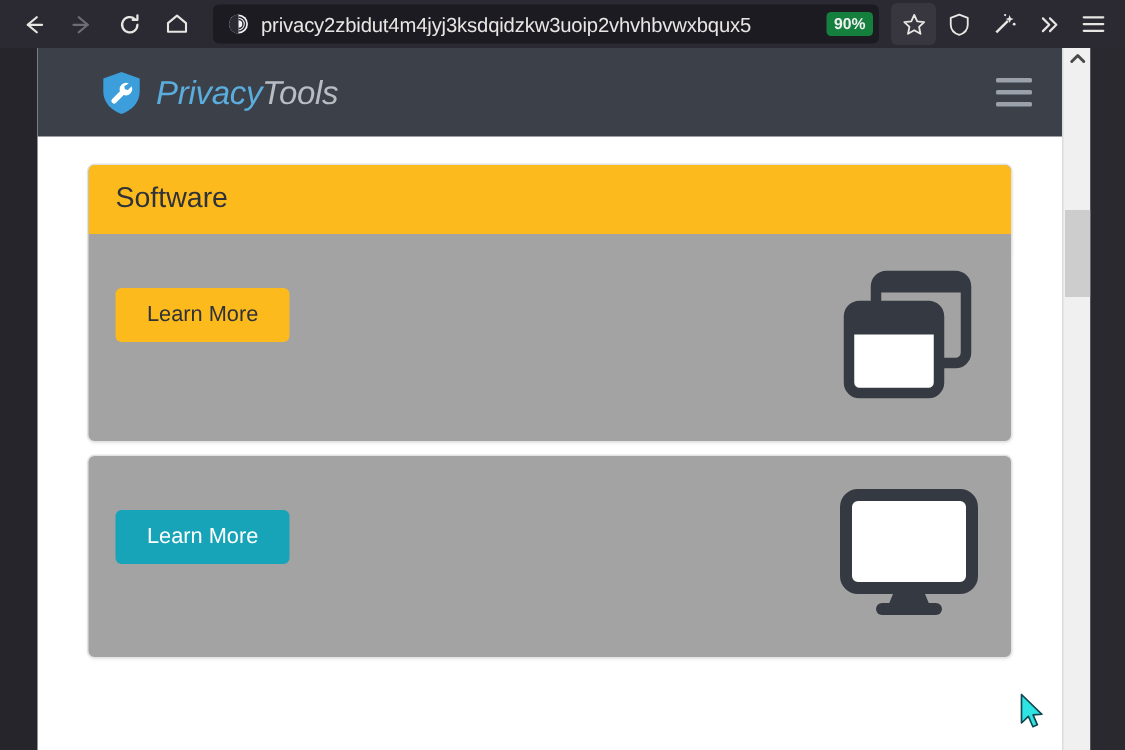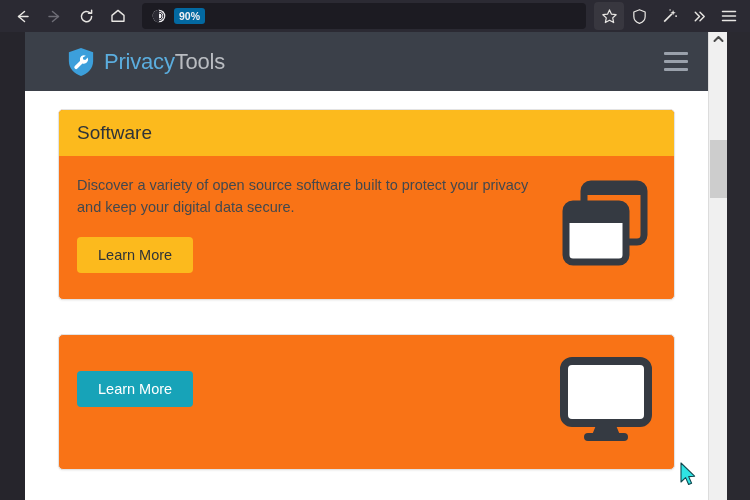--- a/index.html
+++ b/index.html
@@ -54,21 +54,21 @@
   .url-text {
     flex: 1 1 auto;
     color: #e8e6e3;
     font-size: 13.5px;
     white-space: nowrap;
     overflow: hidden;
     letter-spacing: -0.1px;
   }
   .zoom-badge {
     flex: 0 0 auto;
-    background: #0369a1;
+    background: #15803d;
     color: #f0f0f2;
     font-size: 10.5px;
     font-weight: bold;
     border-radius: 3px;
     padding: 2px 5px;
     margin-left: 0;
   }
 
   .toolbar-right {
     display: flex;
@@ -113,20 +113,21 @@
     height: 59px;
     background: #3b4049;
     display: flex;
     align-items: center;
     padding: 0 20px 0 42px;
   }
   .brand {
     display: flex;
     align-items: center;
     gap: 9px;
+    font-style: italic;
   }
   .brand-logo { width: 28px; height: 30px; display: block; }
   .brand-text {
     font-size: 22px;
     letter-spacing: -0.2px;
   }
   .brand-privacy { color: #5badde; }
   .brand-tools { color: #b9bcc1; }
 
   .nav-toggle {
@@ -143,25 +144,25 @@
     height: 3px;
     background: #9aa1ab;
     border-radius: 1px;
   }
 
   
   .card-area {
     padding: 18px 33px 0 33px;
   }
   .card {
-    background: #f97316;
+    background: #a3a3a3;
     border: 1px solid #e3e3e3;
     border-radius: 5px;
     box-shadow: 0 1px 2px rgba(0,0,0,0.06);
-    margin-bottom: 34px;
+    margin-bottom: 8px;
     overflow: hidden;
   }
   .card-head {
     padding: 12px 18px;
     font-size: 19px;
   }
   .card-head.amber { background: #fcba1d; color: #2f3338; }
   .card-head.teal  { background: #17a3b8; color: #ffffff; }
 
   .card-body {
@@ -270,20 +271,21 @@
 
   <div class="urlbar">
     <span class="url-shield">
       <svg width="14" height="14" viewBox="0 0 14 14">
         <circle cx="7" cy="7" r="6.3" fill="#f3f2f5"></circle>
         <path d="M7 0.7 a6.3 6.3 0 0 0 0 12.6 Z" fill="#2b2a33"></path>
         <path d="M7 2.3 a4.7 4.7 0 0 1 0 9.4" fill="none" stroke="#2b2a33" stroke-width="1"></path>
         <path d="M7 4 a3 3 0 0 1 0 6" fill="none" stroke="#2b2a33" stroke-width="1"></path>
       </svg>
     </span>
+    <span class="url-text" title="privacy2zbidut4m4jyj3ksdqidzkw3uoip2vhvhbvwxbqux5">privacy2zbidut4m4jyj3ksdqidzkw3uoip2vhvhbvwxbqux5</span>
     <span class="zoom-badge">90%</span>
   </div>
 
   <div class="toolbar-right">
     <div class="tb-icon star-bg" title="Bookmark">
       <svg width="17" height="17" viewBox="0 0 18 18">
         <path d="M9 2 L11.1 6.6 L16 7.1 L12.4 10.5 L13.4 15.4 L9 12.9 L4.6 15.4 L5.6 10.5 L2 7.1 L6.9 6.6 Z" fill="none" stroke="#e8e6e3" stroke-width="1.3" stroke-linejoin="round"></path>
       </svg>
     </div>
     <div class="tb-icon" title="Tracking protection">
@@ -335,21 +337,20 @@
         <span></span>
       </div>
     </div>
 
     <div class="card-area">
 
       <div class="card">
         <div class="card-head amber">Software</div>
         <div class="card-body">
           <div class="card-copy">
-            <div class="card-desc">Discover a variety of open source software built to protect your privacy and keep your digital data secure.</div>
             <button class="learn-btn amber">Learn More</button>
           </div>
           <div class="card-icon">
             <svg width="92" height="90" viewBox="0 0 92 90">
               <rect x="24" y="6" width="60" height="58" rx="7" fill="none" stroke="#353A42" stroke-width="7"></rect>
               <path d="M24 13 a7 7 0 0 1 7 -7 h46 a7 7 0 0 1 7 7 v4 h-60 Z" fill="#353A42"></path>
               <rect x="6" y="26" width="60" height="58" rx="7" fill="#ffffff" stroke="#353A42" stroke-width="7"></rect>
               <path d="M6 33 a7 7 0 0 1 7 -7 h46 a7 7 0 0 1 7 7 v12 h-60 Z" fill="#353A42"></path>
             </svg>
           </div>

